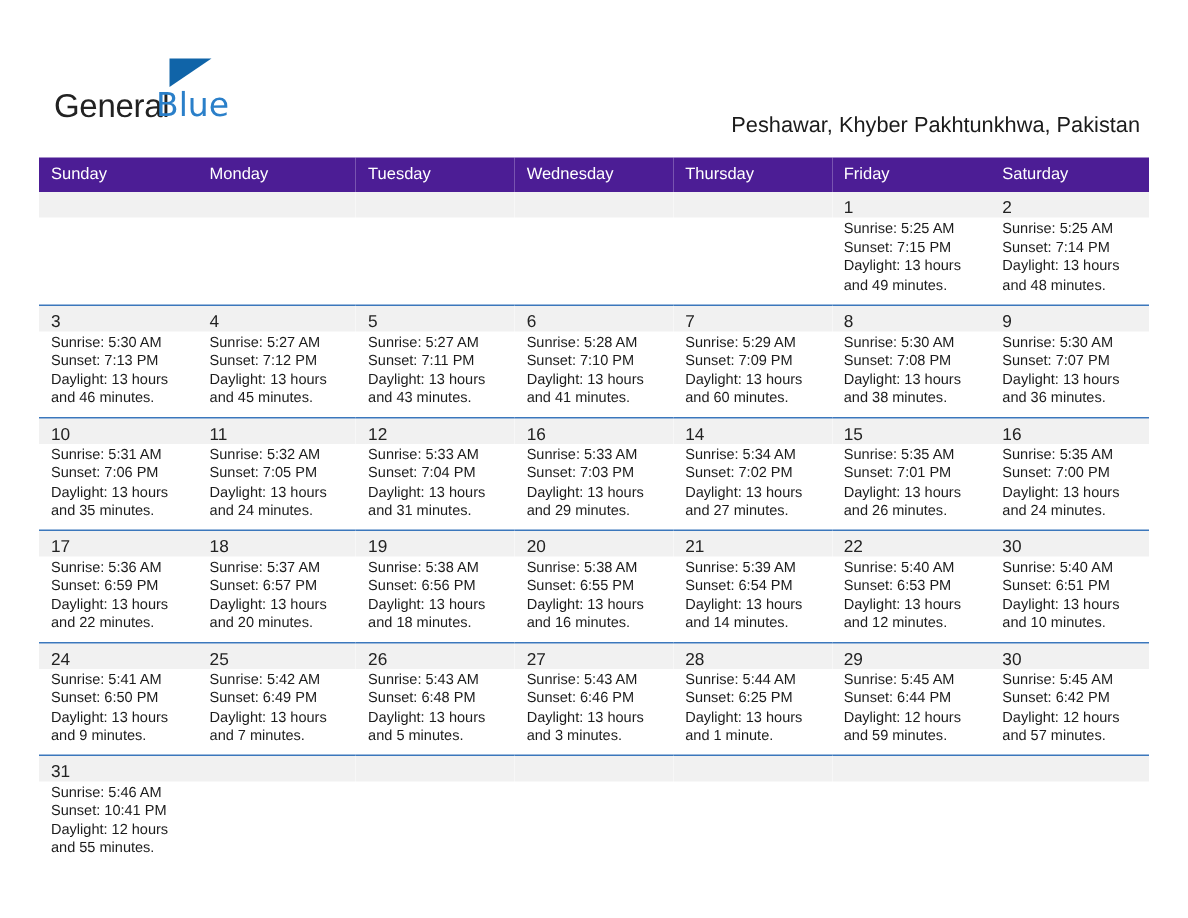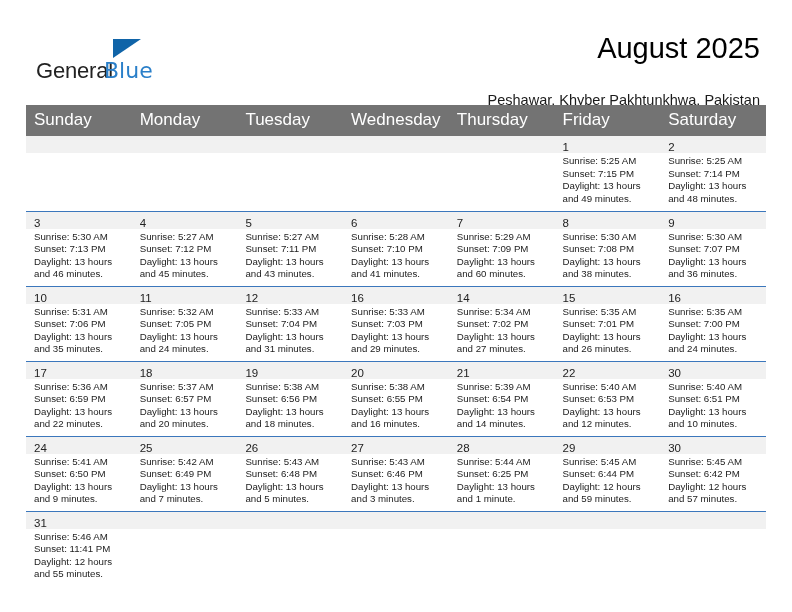--- a/index.html
+++ b/index.html
@@ -70,42 +70,42 @@
     right: 32px;
     top: 32px;
     font-size: 29px;
     color: #000000;
     text-align: right;
     white-space: nowrap;
   }
   .subtitle {
     position: absolute;
     right: 32px;
-    top: 92px;
+    top: 76px;
     font-size: 14.5px;
     color: #1b1b1b;
     text-align: right;
     white-space: nowrap;
   }
 
   
   .calendar {
     position: absolute;
     left: 26px;
     top: 105px;
     width: 740px;
     border-collapse: collapse;
     table-layout: fixed;
   }
   .calendar col { width: 105.71px; }
 
   thead th {
-    background: #737373;
+    background: #4c1d95;
     color: #ffffff;
-    font-size: 17px;
+    font-size: 11px;
     font-weight: normal;
     text-align: left;
     padding: 5px 0 6px 8px;
     height: 20px;
     box-sizing: border-box;
     border: none;
   }
 
   tbody td {
     vertical-align: top;
@@ -149,21 +149,20 @@
 <div class="page">
 
   <div class="header">
 
     <div class="logo">
       <span class="logo-general">General</span>
       <span class="logo-flag"></span>
       <span class="logo-blue">Blue</span>
     </div>
 
-    <div class="title">August 2025</div>
     <div class="subtitle">Peshawar, Khyber Pakhtunkhwa, Pakistan</div>
   </div>
 
   <table class="calendar">
     <colgroup>
       <col>
         <col>
         <col>
         <col>
         <col>
@@ -475,21 +474,21 @@
               <div>Daylight: 12 hours</div>
               <div>and 57 minutes.</div>
             </div>
           </td>
         </tr>
         <tr>
           <td>
             <div class="daynum-band"><span class="daynum">31</span></div>
             <div class="cell-lines">
               <div>Sunrise: 5:46 AM</div>
-              <div>Sunset: 11:41 PM</div>
+              <div>Sunset: 10:41 PM</div>
               <div>Daylight: 12 hours</div>
               <div>and 55 minutes.</div>
             </div>
           </td>
           <td class="empty">
             <div class="daynum-band"><span class="daynum"></span></div>
           </td>
           <td class="empty">
             <div class="daynum-band"><span class="daynum"></span></div>
           </td>

